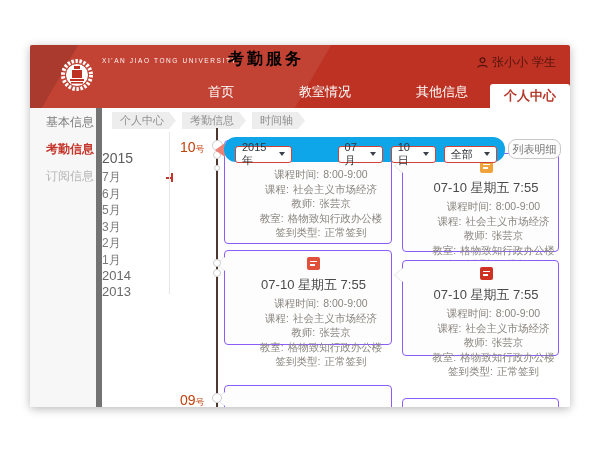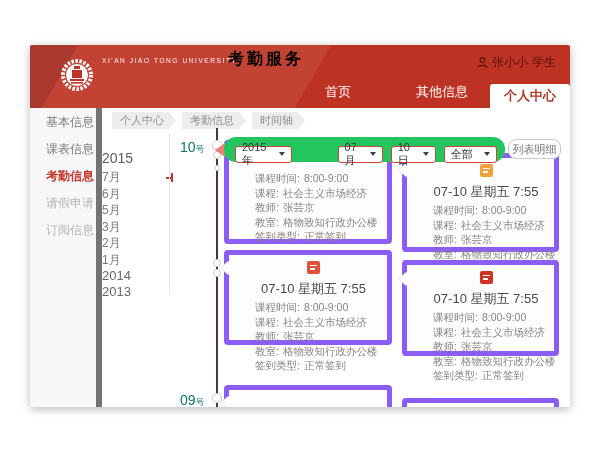--- a/index.html
+++ b/index.html
@@ -48,45 +48,45 @@
   
   .years { position:absolute; left:0; top:39px; width:62px; text-align:left; }
   .year-big { font-size:14px; color:#5c5c5c; line-height:22px; }
   .year-month { font-size:12px; color:#7a7a7a; line-height:16.5px; position:relative; }
   .year-mid { font-size:13px; color:#6a6a6a; line-height:16px; }
   .month-marker { position:absolute; left:64px; top:4px; width:8px; height:9px; }
   .month-marker .h { position:absolute; left:0; top:4px; width:5px; height:2px; background:#c5352b; }
   .month-marker .v { position:absolute; left:5px; top:0; width:2px; height:9px; background:#c5352b; }
   .years-divider { position:absolute; left:67px; top:24px; width:1px; height:162px; background:#e6e6e6; }
 
-  .day-label { position:absolute; left:78px; font-size:14px; color:#0f766e;text-align:right; }
+  .day-label { position:absolute; left:78px; font-size:14px; color:#c2410c;text-align:right; }
   .day-label .suffix { font-size:9px; }
 
   .tline { position:absolute; left:114px; top:20px; width:2px; height:279px; background:#4e3731; }
   .tdot { position:absolute; background:#ffffff; border:1px solid #cccccc; border-radius:50%; z-index:2; }
 
   
   .filterbar { position:absolute; left:122px; top:29px; width:281px; height:25px;
-               background:#22c55e; border-radius:12px; display:flex; align-items:center;
+               background:#0ea5e9; border-radius:12px; display:flex; align-items:center;
                padding:9px 8px 0 11px; gap:8px; z-index:5; }
   .filter-arrow { position:absolute; left:113px; top:35px; width:0; height:0; z-index:5;
                   border-top:7px solid transparent; border-bottom:7px solid transparent;
                   border-right:10px solid #ee8176; }
   .dropdown { background:#ffffff; border:1px solid #cf4437; border-radius:3px; height:17px;
               display:flex; align-items:center; justify-content:space-between;
               padding:0 6px; font-size:11px; color:#33363b; cursor:pointer; }
   .dd-year { width:66px; } .dd-month { width:52px;margin-left:38px; } .dd-day { width:52px; } .dd-type { width:62px;align-items:center; }
   .caret { width:0; height:0; border-left:3.5px solid transparent; border-right:3.5px solid transparent;
            border-top:4.5px solid #3a4049; margin-left:4px; }
   .list-btn { position:absolute; left:406px; top:31px; width:53px; height:20px; background:#fcfcfc;
               border:1px solid #c9c9c9; border-radius:8px; font-size:11px; color:#777;
               text-align:center; line-height:18px; cursor:pointer; z-index:5; }
 
   
-  .card { position:absolute; background:#fdfdfd; border:5px solid #8b5cf6; border-radius:4px; z-index:1; cursor:pointer; }
+  .card { position:absolute; background:#fdfdfd; border:1px solid #8b5cf6; border-radius:4px; z-index:1; cursor:pointer;text-align:center; }
   .connector { position:absolute; left:-8px; width:0; height:0;
                border-top:7px solid transparent; border-bottom:7px solid transparent;
                border-right:8px solid #fdfdfd; filter:drop-shadow(-1px 0 0 #e3e3e3); }
   .card-head { display:flex; align-items:center; gap:6px; padding:6px 0 2px 11px;flex-direction:column; }
   .card-date { font-size:13px; color:#4a4a4a; }
   .status-icon { position:relative; width:13px; height:13px; border-radius:2px; flex:0 0 13px; }
   .status-icon::before { content:""; position:absolute; left:3px; top:3.5px; width:7px; height:1.8px; background:#fff; }
   .status-icon::after  { content:""; position:absolute; left:3px; top:7px;  width:5px; height:1.8px; background:#fff; }
   .st-orange { background:#f0a23b; } .st-redorange { background:#e0503a; }
   .st-red { background:#cf3223; } .st-green { background:#5ec78f; }
@@ -123,31 +123,30 @@
       <svg width="11" height="11" viewBox="0 0 11 11">
         <circle cx="5.5" cy="3.2" r="2.4" fill="none" stroke="rgba(45,8,4,0.72)" stroke-width="1.3"></circle>
         <path d="M1 10.5 C1 7.6 10 7.6 10 10.5" fill="none" stroke="rgba(45,8,4,0.72)" stroke-width="1.3"></path>
       </svg>
       <span>张小小</span>
       <span>学生</span>
     </div>
 
     <div class="nav">
       <div class="nav-item">首页</div>
+      <div class="nav-item">教室情况</div>
       <div class="nav-item">其他信息</div>
       <div class="nav-tab">个人中心</div>
     </div>
   </div>
 
   <div class="bodyrow">
     <div class="sidebar">
       <div class="side-item">基本信息</div>
-      <div class="side-item">课表信息</div>
       <div class="side-item active">考勤信息</div>
-      <div class="side-item muted">请假申请</div>
       <div class="side-item muted">订阅信息</div>
     </div>
 
     <div class="content">
 
       <div class="crumbs">
         <div class="crumb">个人中心</div>
         <div class="crumb">考勤信息</div>
         <div class="crumb">时间轴</div>
       </div>

